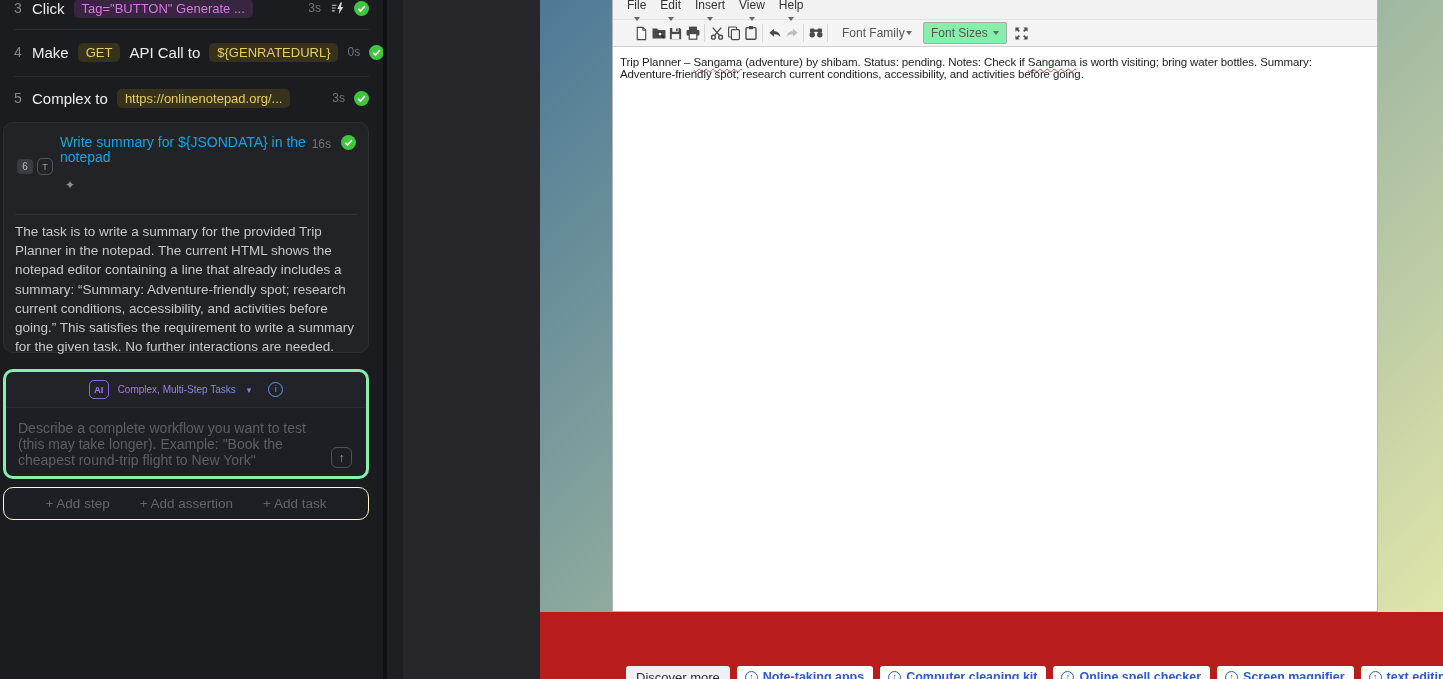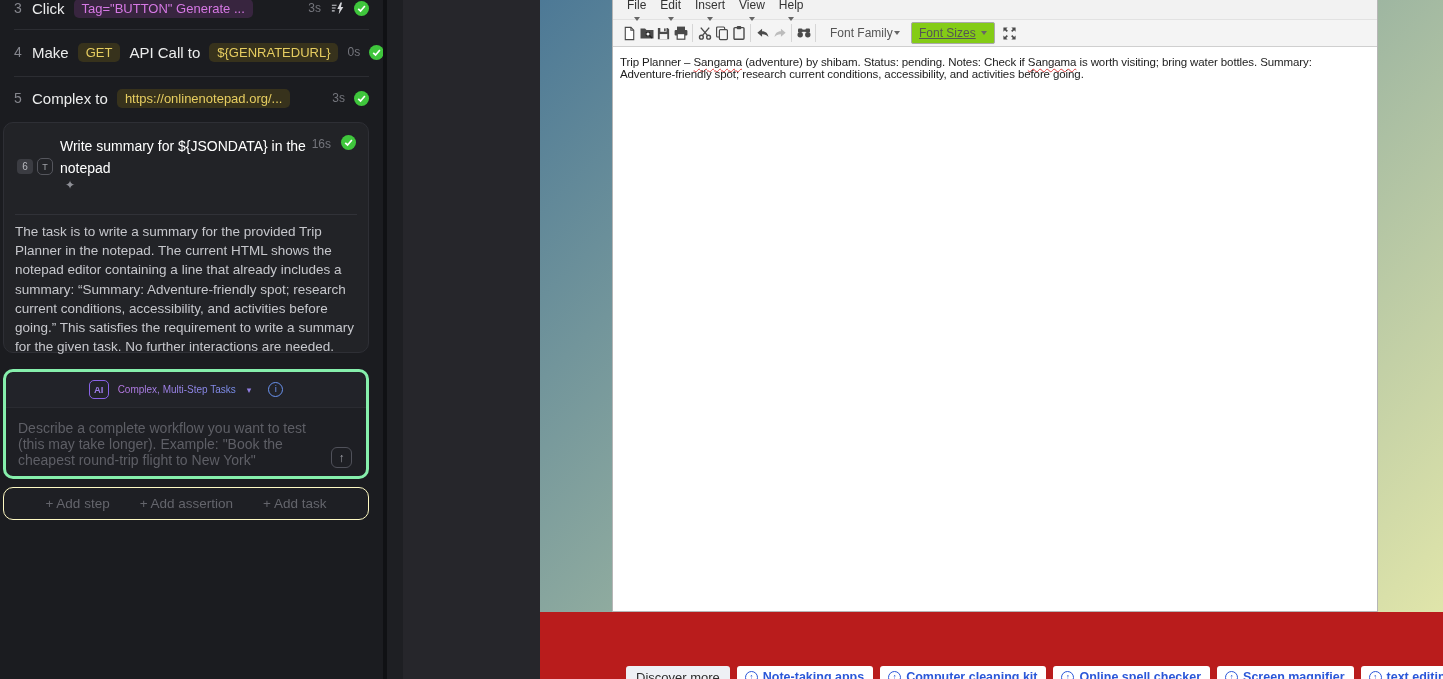--- a/index.html
+++ b/index.html
@@ -22,21 +22,21 @@
   .step-num { color:#85868d; font-size:14px; min-width:9px; }
   .step-action { color:#eceded; font-size:15px; white-space:nowrap; }
   .badge { font-size:13px; padding:2px 8px; border-radius:5px; white-space:nowrap; }
   .badge-purple { color:#d678e4; background:#38253f; }
   .badge-yellow { color:#e6cd60; background:#37321c; }
   .step-time { color:#74757c; font-size:12px; margin-left:auto; }
   .check { width:15px; height:15px; flex:0 0 auto; }
   .bolt { width:15px; height:15px; flex:0 0 auto; }
 
   .card6 { position:absolute; left:3px; right:14px; top:122px; height:231px; background:#222327; border:1px solid #2e2f35; border-radius:10px; }
-  .card6-title { position:absolute; left:56px; top:12px; width:250px; color:#ffffff; font-size:14px; line-height:22px; }
+  .card6-title { position:absolute; left:56px; top:12px; width:250px; color:#0ea5e9; font-size:14px; line-height:15px; }
   .card6-time { position:absolute; right:37px; top:14px; font-size:12px; color:#74757c; }
   .card6-check { position:absolute; right:12px; top:12px; width:15px; height:15px; }
   .badge-6 { position:absolute; left:13px; top:36px; width:16px; height:15px; background:#3b3c42; color:#b9bac0; font-size:10px; border-radius:4px; text-align:center; line-height:15px; }
   .badge-T { position:absolute; left:33px; top:35px; width:16px; height:17px; border:1px solid #55565d; color:#9fa0a6; font-size:9px; border-radius:5px; text-align:center; line-height:16px; }
   .sparkle { position:absolute; left:61px; top:176px; color:#8e8f96; font-size:12px; top:55px; }
   .card6-divider { position:absolute; left:11px; right:11px; top:91px; height:1px; background:#313238; }
   .reasoning { position:absolute; left:11px; top:99px; width:341px; color:#c6c7cc; font-size:13.5px; line-height:19.2px; }
 
   .cardC { position:absolute; left:3px; right:14px; top:369px; height:110px; background:#1e1f24; border:3px solid #86efac; border-radius:10px; }
   .cardC-header { height:36px; display:flex; align-items:center; justify-content:center; gap:9px; background:#222329; border-bottom:1px solid #2a2b31; border-radius:10px 10px 0 0; }
@@ -52,25 +52,25 @@
 
   
   .webpage { position:absolute; left:540px; top:0; width:903px; height:679px; }
   .hero { position:absolute; left:0; top:0; width:903px; height:612px;
           background:linear-gradient(135deg,#4d7996 0%,#8fab9f 45%,#e0e5aa 100%); }
 
   .notepad { position:absolute; left:72px; top:0; width:766px; height:612px; background:#fff; border:1px solid #b6b6b6; border-top:none; }
   .menubar { height:20px; background:#f2f2f2; border-bottom:1px solid #e2e2e2; display:flex; align-items:center; padding-left:9px; }
   .menu-item { font-size:12px; color:#333; padding:0 9px 0 5px; display:flex; align-items:center; gap:5px;flex-direction:column; }
   .caret { width:0; height:0; border-left:3.5px solid transparent; border-right:3.5px solid transparent; border-top:4px solid #666; }
-  .toolbar { height:27px; background:#f4f4f4; border-bottom:1px solid #cfcfcf; display:flex; align-items:center; padding-left:8px; }
+  .toolbar { height:27px; background:#f4f4f4; border-bottom:1px solid #cfcfcf; display:flex; align-items:center; padding-left:20px; }
   .tb-btn { width:17px; height:17px; display:flex; align-items:center; justify-content:center; background:none; border:none; }
   .tb-sep { width:1px; height:18px; background:#d6d6d6; margin:0 3px; }
   .font-dd { font-size:12px; color:#555; display:flex; align-items:center; justify-content:space-between; width:84px; padding:3px 7px; margin-left:4px; }
-  .font-dd.pressed { background:#84cc16; border:1px solid #aaa; border-radius:2px;text-decoration:underline; }
+  .font-dd.pressed { background:#86efac; border:1px solid #aaa; border-radius:2px; }
   .note-content { padding:9px 10px 0 7px; font-size:11.5px; letter-spacing:-0.1px; line-height:12.4px; color:#1c1c1c; }
   .misspell { text-decoration:underline; text-decoration-style:wavy; text-decoration-color:#e04040; text-decoration-thickness:1px; text-underline-offset:2px; }
   .statusbar { position:absolute; left:0; right:0; bottom:0; height:26px; background:#f0f0f0; border-top:1px solid #cfcfcf; display:flex; align-items:center; justify-content:flex-end; padding-right:8px; font-size:11px; color:#444; }
 
   .links-section { position:absolute; left:0; right:0; top:612px; height:67px; background:#b91c1c; overflow:hidden; }
   .links-row { position:absolute; left:86px; top:54px; display:flex; gap:7px; align-items:flex-start; white-space:nowrap; }
   .discover-label { font-size:13px; color:#2d2d2d; background:#eef0f5; padding:4px 10px 6px 10px; border-radius:3px; }
   .chip { background:#fff; color:#2b57d8; font-weight:bold; font-size:12.5px; padding:4px 9px 6px 8px; border-radius:3px; display:flex; gap:5px; align-items:center; border:none; }
   .chip-icon { width:13px; height:13px; border:1.4px solid #2b57d8; border-radius:50%; font-size:8.5px; line-height:10.5px; text-align:center; color:#2b57d8; font-weight:bold; flex:0 0 auto; }
 </style>

